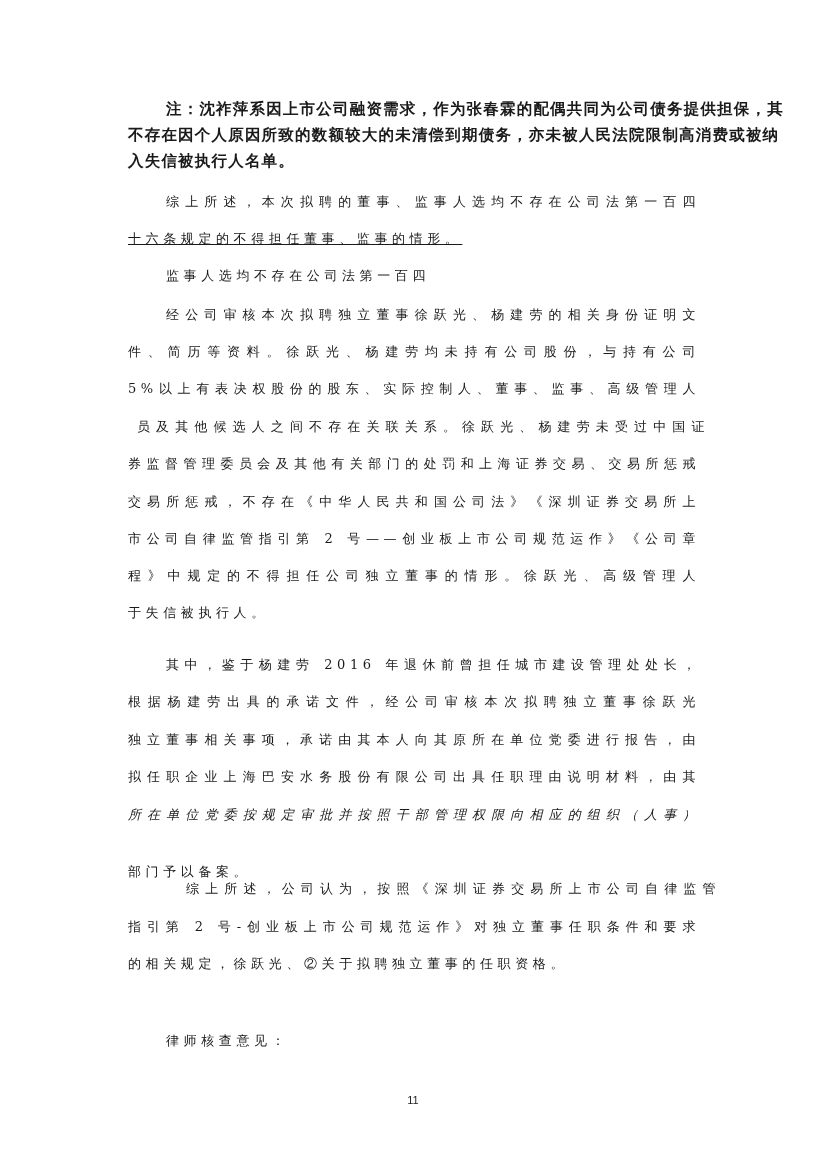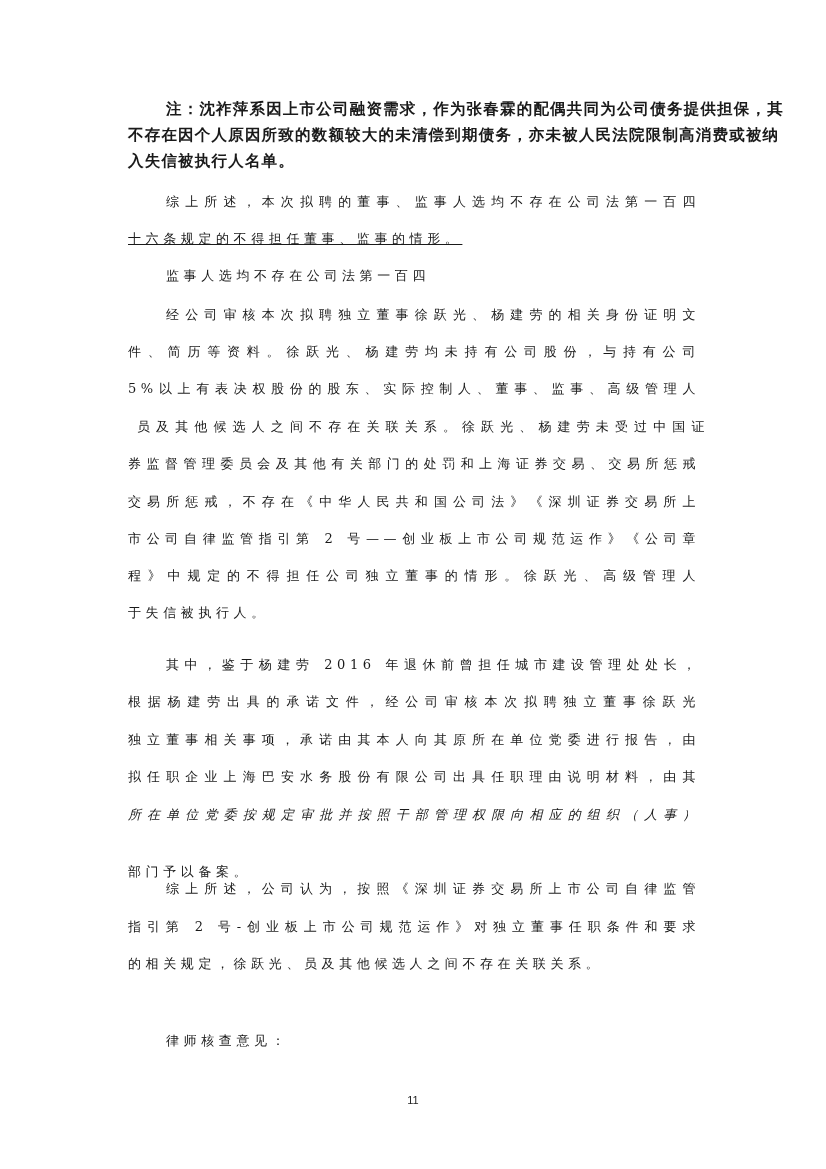--- a/index.html
+++ b/index.html
@@ -50,23 +50,23 @@
   <div>
     <div class="line indent" style="top:653px;">其中，鉴于杨建劳 2016 年退休前曾担任城市建设管理处处长，</div>
     <div class="line" style="top:690px;">根据杨建劳出具的承诺文件，经公司审核本次拟聘独立董事徐跃光</div>
     <div class="line" style="top:728px;">独立董事相关事项，承诺由其本人向其原所在单位党委进行报告，由</div>
     <div class="line" style="top:765px;">拟任职企业上海巴安水务股份有限公司出具任职理由说明材料，由其</div>
     <div class="line" style="top:803px;font-style:italic;">所在单位党委按规定审批并按照干部管理权限向相应的组织（人事）</div>
     <div class="line last" style="top:840px;margin-top:20px;">部门予以备案。</div>
   </div>
 
   <div>
-    <div class="line indent" style="top:877px;">综上所述，公司认为，按照《深圳证券交易所上市公司自律监管</div>
+    <div class="line indent" style="top:877px;margin-left:20px;">综上所述，公司认为，按照《深圳证券交易所上市公司自律监管</div>
     <div class="line" style="top:915px;">指引第 2 号-创业板上市公司规范运作》对独立董事任职条件和要求</div>
-    <div class="line last" style="top:952px;">的相关规定，徐跃光、员及其他候选人之间不存在关联关系。</div>
+    <div class="line last" style="top:952px;">的相关规定，徐跃光、②关于拟聘独立董事的任职资格。</div>
   </div>
 
   <div>
     <div class="line indent last" style="top:1029px;">律师核查意见：</div>
   </div>
 
   <div class="pagenum">11</div>
 </div>
 
 </body></html>

